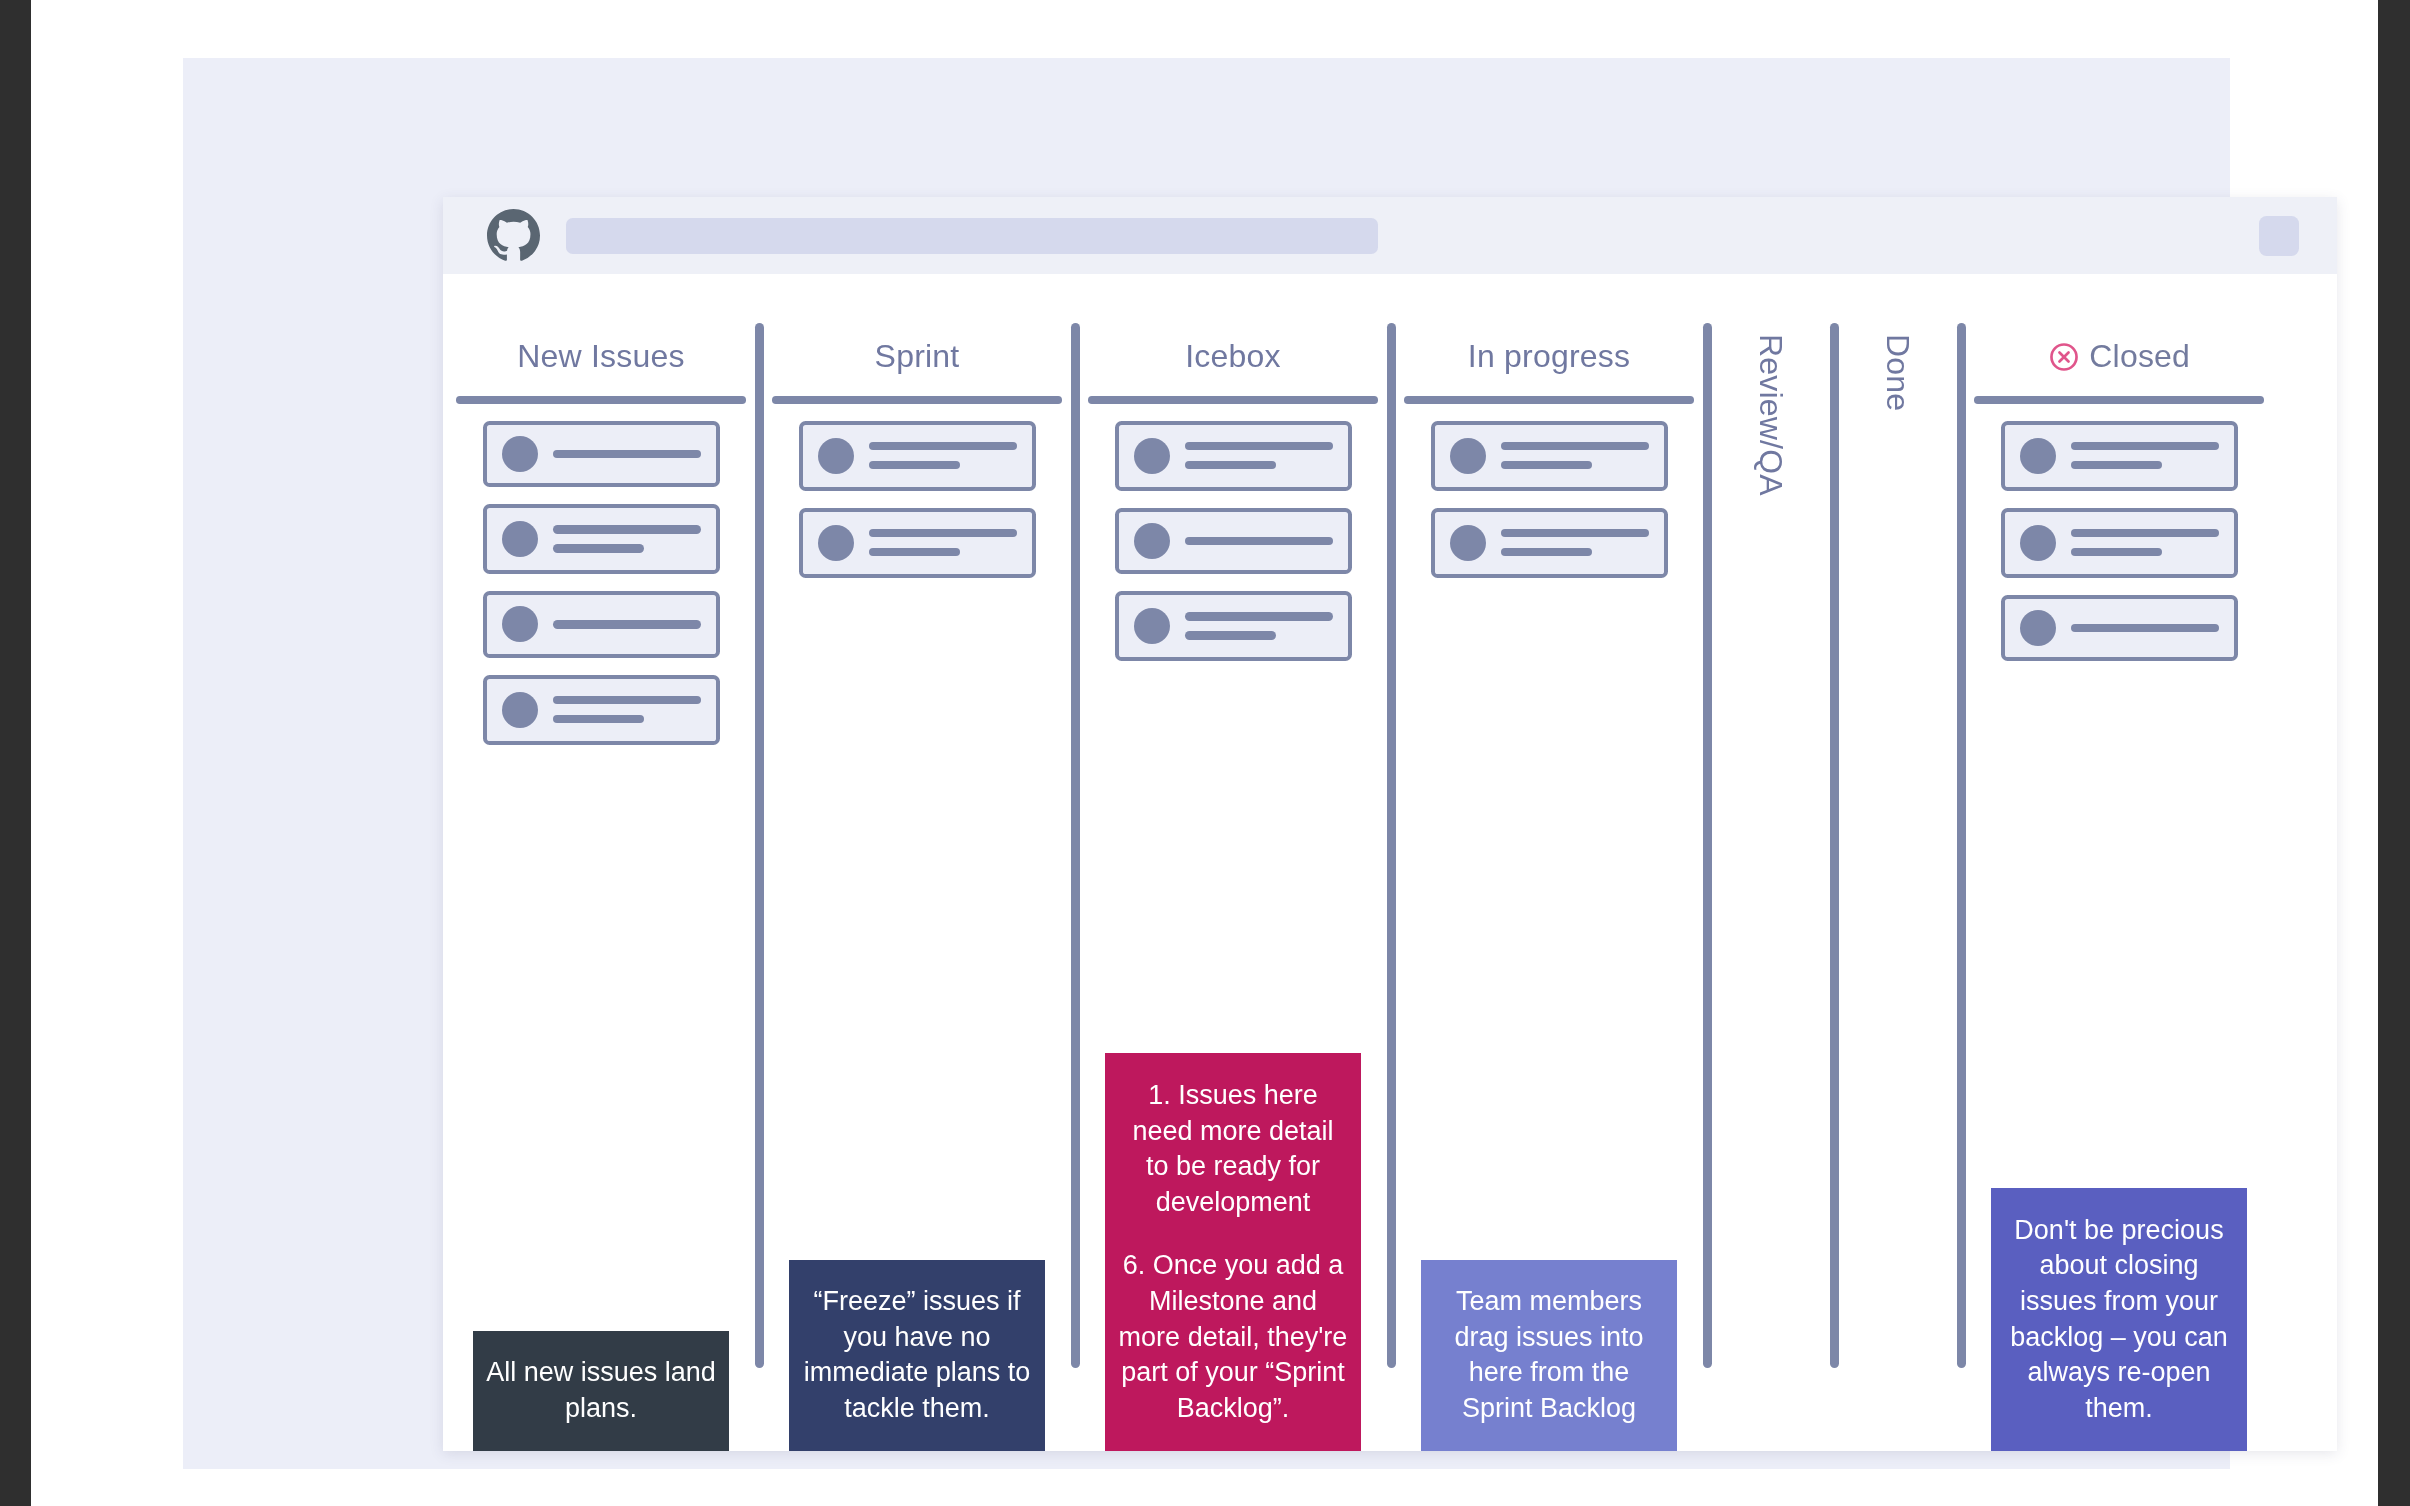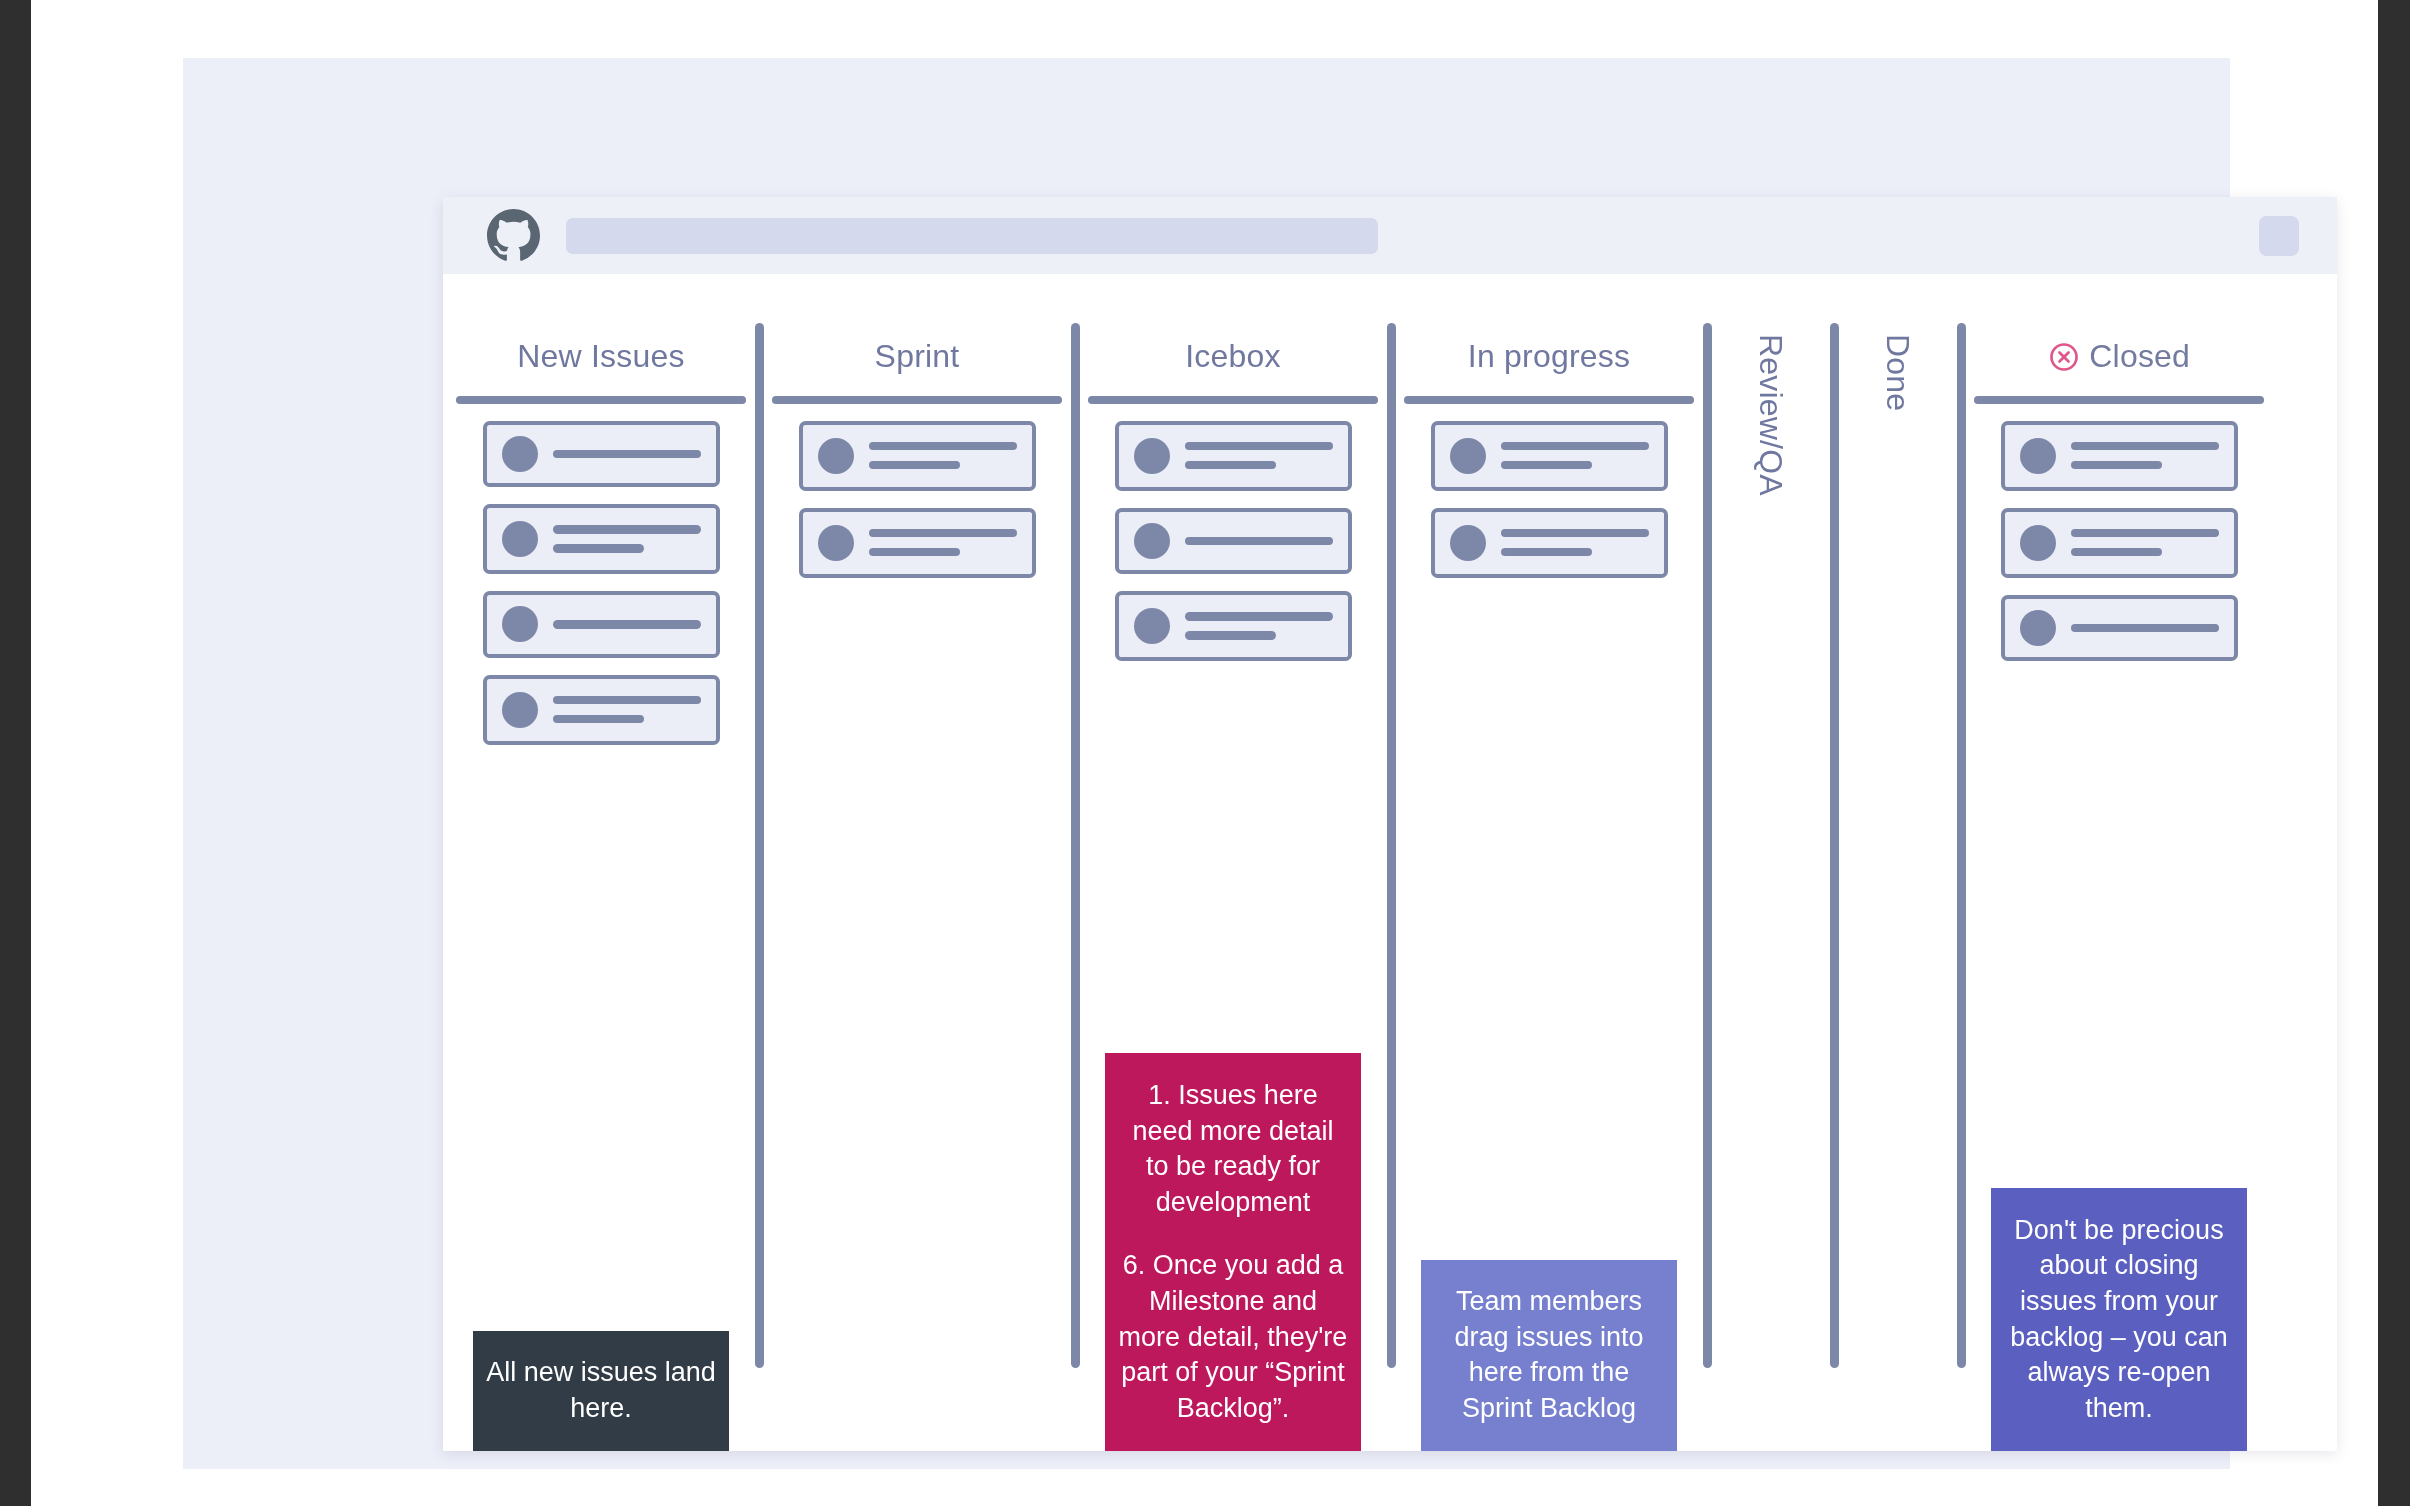--- a/index.html
+++ b/index.html
@@ -221,21 +221,21 @@
             <div class="card two-line">
               <div class="card-avatar"></div>
               <div class="card-lines">
                 <div class="bar" style="width: 100%;"></div>
                 <div class="bar" style="width: 62%;"></div>
               </div>
             </div>
           </div>
           <div class="annot-wrap" style="padding-top: 28px;">
             <div class="annot" style="background: rgb(50, 60, 71);">
-              <p>All new issues land here.</p>
+              <p>All new issues land plans.</p>
             </div>
           </div>
           <div class="divider"></div>
         </div>
         <div class="column col-wide">
           <div class="col-header">
             <div class="col-title">Sprint</div>
           </div>
           <div class="underline"></div>
           <div class="cards">
@@ -245,20 +245,25 @@
                 <div class="bar" style="width: 100%;"></div>
                 <div class="bar" style="width: 62%;"></div>
               </div>
             </div>
             <div class="card two-line">
               <div class="card-avatar"></div>
               <div class="card-lines">
                 <div class="bar" style="width: 100%;"></div>
                 <div class="bar" style="width: 62%;"></div>
               </div>
+            </div>
+          </div>
+          <div class="annot-wrap" style="padding-top: 28px;">
+            <div class="annot" style="background: rgb(51, 64, 107);">
+              <p>“Freeze” issues if you have no immediate plans to tackle them.</p>
             </div>
           </div>
           <div class="divider"></div>
         </div>
         <div class="column col-wide">
           <div class="col-header">
             <div class="col-title">Icebox</div>
           </div>
           <div class="underline"></div>
           <div class="cards">

